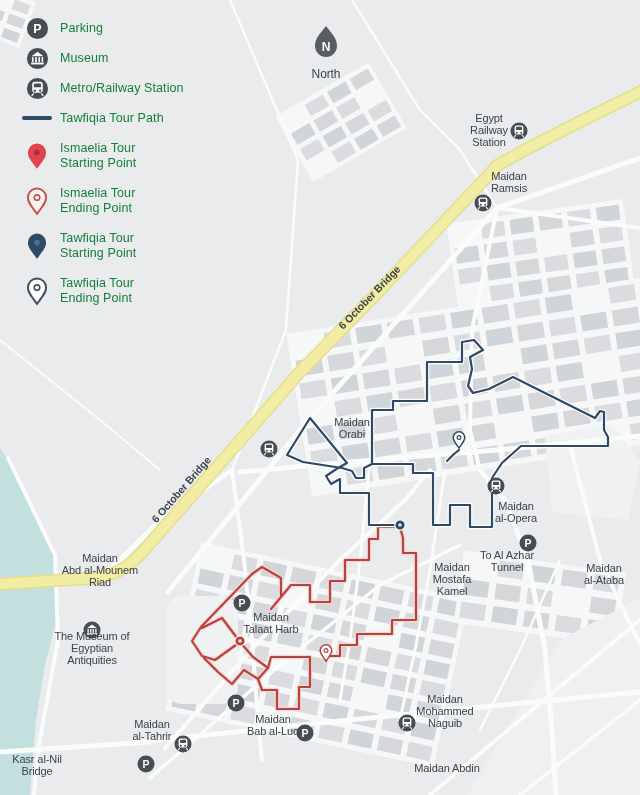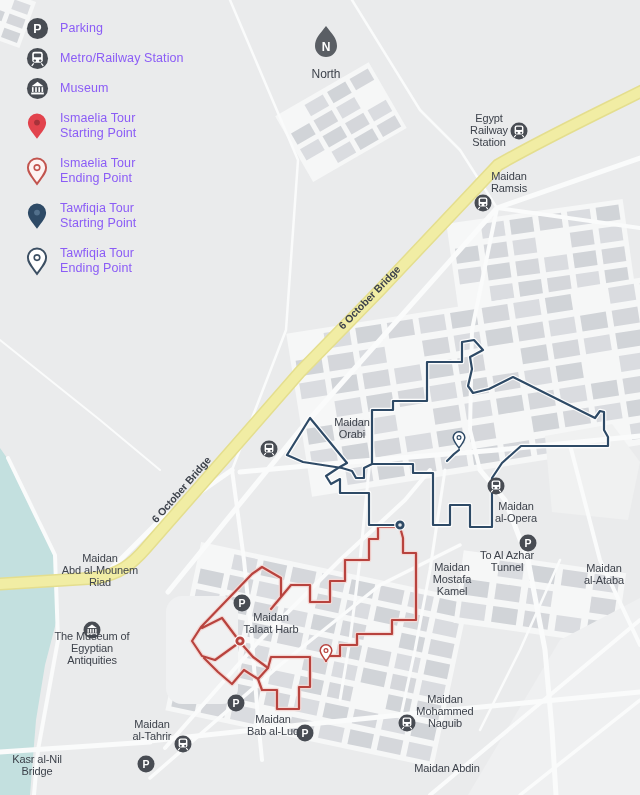--- a/index.html
+++ b/index.html
@@ -2,21 +2,21 @@
 <html><head>
 <meta charset="utf-8">
 <style>
   html,body{margin:0;padding:0;background:#eaebec;font-family:"Liberation Sans",sans-serif;}
   .stage{position:relative;width:640px;height:795px;overflow:hidden;background:#eaebec;}
   #map-svg{position:absolute;left:0;top:0;}
   .legend{position:absolute;top:13px;left:19px;width:270px;}
   .legend-item{display:flex;align-items:center;height:30px;}
   .legend-item.tall{height:45px;}
   .li-icon{flex:0 0 36px;display:flex;justify-content:center;align-items:center;}
-  .li-label{margin-left:5px;font-size:12.5px;color:#8b5cf6;line-height:1.2;white-space:pre-line;letter-spacing:.1px;}
+  .li-label{margin-left:5px;font-size:12.5px;color:#15803d;line-height:1.2;white-space:pre-line;letter-spacing:.1px;}
   .swatch{width:30px;height:4.5px;border-radius:2.5px;}
   .swatch.red{background:#c04a44;}
   .swatch.navy{background:#2e4a66;}
 </style>
 </head>
 <body>
 
 <div class="stage">
   <svg id="map-svg" width="640" height="795" viewBox="0 0 640 795">
       <path d="M0,448 L14,468 L40,520 L57,565 L58,615 L45,665 L36,720 L30,795 L0,795 Z" fill="#c3e0df"></path>
@@ -396,43 +396,49 @@
             <circle r="11" fill="#484c53"></circle>
             <text x="0" y="4.3" text-anchor="middle" font-size="13" font-weight="bold" fill="#fff" font-family="Liberation Sans, sans-serif">P</text>
           </svg>
       </span>
       <span class="li-label">Parking</span>
     </div>
     <div class="legend-item">
       <span class="li-icon">
         <svg width="23" height="23" viewBox="-12 -12 24 24">
             <circle r="11" fill="#484c53"></circle>
-            <rect x="-5.5" y="-7" width="11" height="11.5" rx="2.6" fill="#fff"></rect>
-            <rect x="-3.8" y="-5.2" width="7.6" height="4" rx="1" fill="#484c53"></rect>
-            <circle cx="-2.8" cy="2.2" r="1.25" fill="#484c53"></circle>
-            <circle cx="2.8" cy="2.2" r="1.25" fill="#484c53"></circle>
-            <path d="M-4,5 L-6,7.6 M4,5 L6,7.6" stroke="#fff" stroke-width="1.3"></path>
-          </svg>
-      </span>
-      <span class="li-label">Metro/Railway Station</span>
-    </div>
-    <div class="legend-item">
-      <span class="li-icon">
-        <svg width="23" height="23" viewBox="-12 -12 24 24">
-            <circle r="11" fill="#484c53"></circle>
             <path d="M-6.2,-2.4 L0,-7 L6.2,-2.4 Z" fill="#fff"></path>
             <rect x="-6.6" y="4.2" width="13.2" height="2" fill="#fff"></rect>
             <rect x="-5.8" y="-1.4" width="1.7" height="5" fill="#fff"></rect>
             <rect x="-2.4" y="-1.4" width="1.7" height="5" fill="#fff"></rect>
             <rect x="0.9" y="-1.4" width="1.7" height="5" fill="#fff"></rect>
             <rect x="4.2" y="-1.4" width="1.7" height="5" fill="#fff"></rect>
           </svg>
       </span>
       <span class="li-label">Museum</span>
     </div>
+    <div class="legend-item">
+      <span class="li-icon">
+        <svg width="23" height="23" viewBox="-12 -12 24 24">
+            <circle r="11" fill="#484c53"></circle>
+            <rect x="-5.5" y="-7" width="11" height="11.5" rx="2.6" fill="#fff"></rect>
+            <rect x="-3.8" y="-5.2" width="7.6" height="4" rx="1" fill="#484c53"></rect>
+            <circle cx="-2.8" cy="2.2" r="1.25" fill="#484c53"></circle>
+            <circle cx="2.8" cy="2.2" r="1.25" fill="#484c53"></circle>
+            <path d="M-4,5 L-6,7.6 M4,5 L6,7.6" stroke="#fff" stroke-width="1.3"></path>
+          </svg>
+      </span>
+      <span class="li-label">Metro/Railway Station</span>
+    </div>
+    <div class="legend-item">
+      <span class="li-icon">
+          <span class="swatch navy"></span>
+        </span>
+      <span class="li-label">Tawfiqia Tour Path</span>
+    </div>
     <div class="legend-item tall">
       <span class="li-icon">
         <svg width="24" height="31" viewBox="-11 -27 22 29">
             <path d="M0,0 C-5.5,-7.5 -8.5,-10.5 -8.5,-15.2 a8.5,8.5 0 1,1 17,0 C8.5,-10.5 5.5,-7.5 0,0 Z" fill="#e2434d"></path>
             <circle cy="-15.2" r="2.7" fill="#a7323a"></circle>
           </svg>
       </span>
       <span class="li-label">Ismaelia Tour
 Starting Point</span>
     </div>

